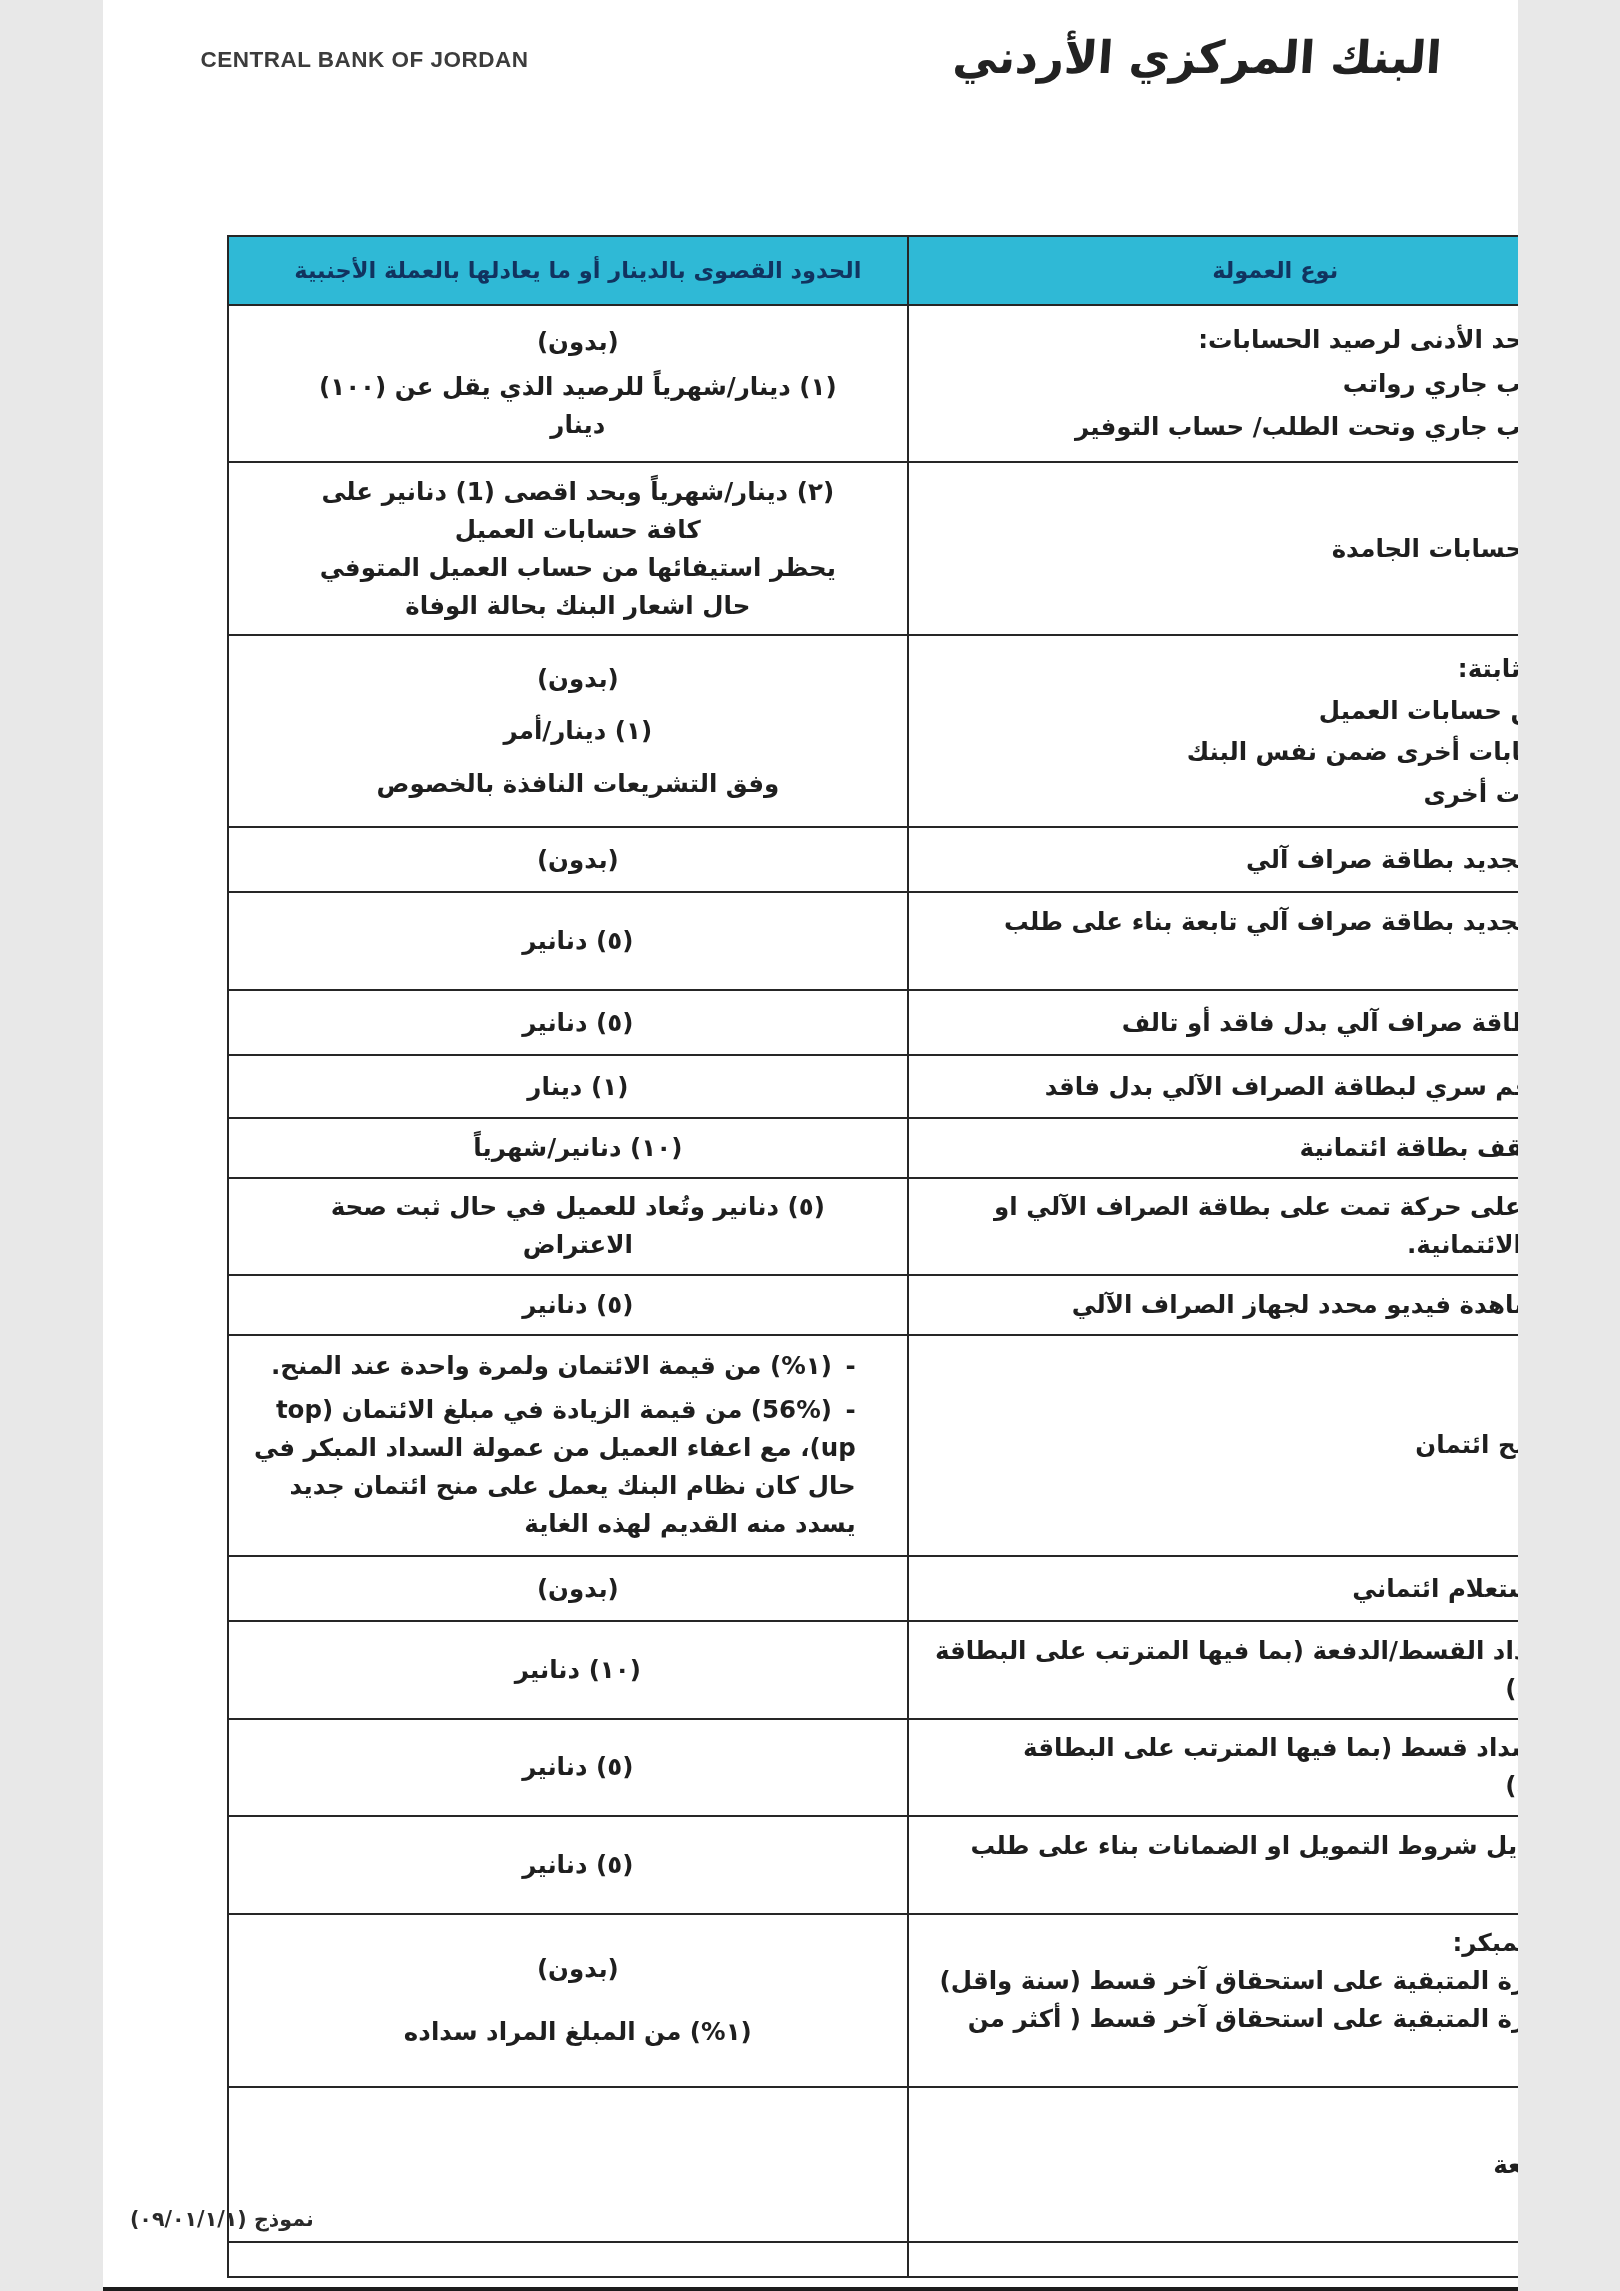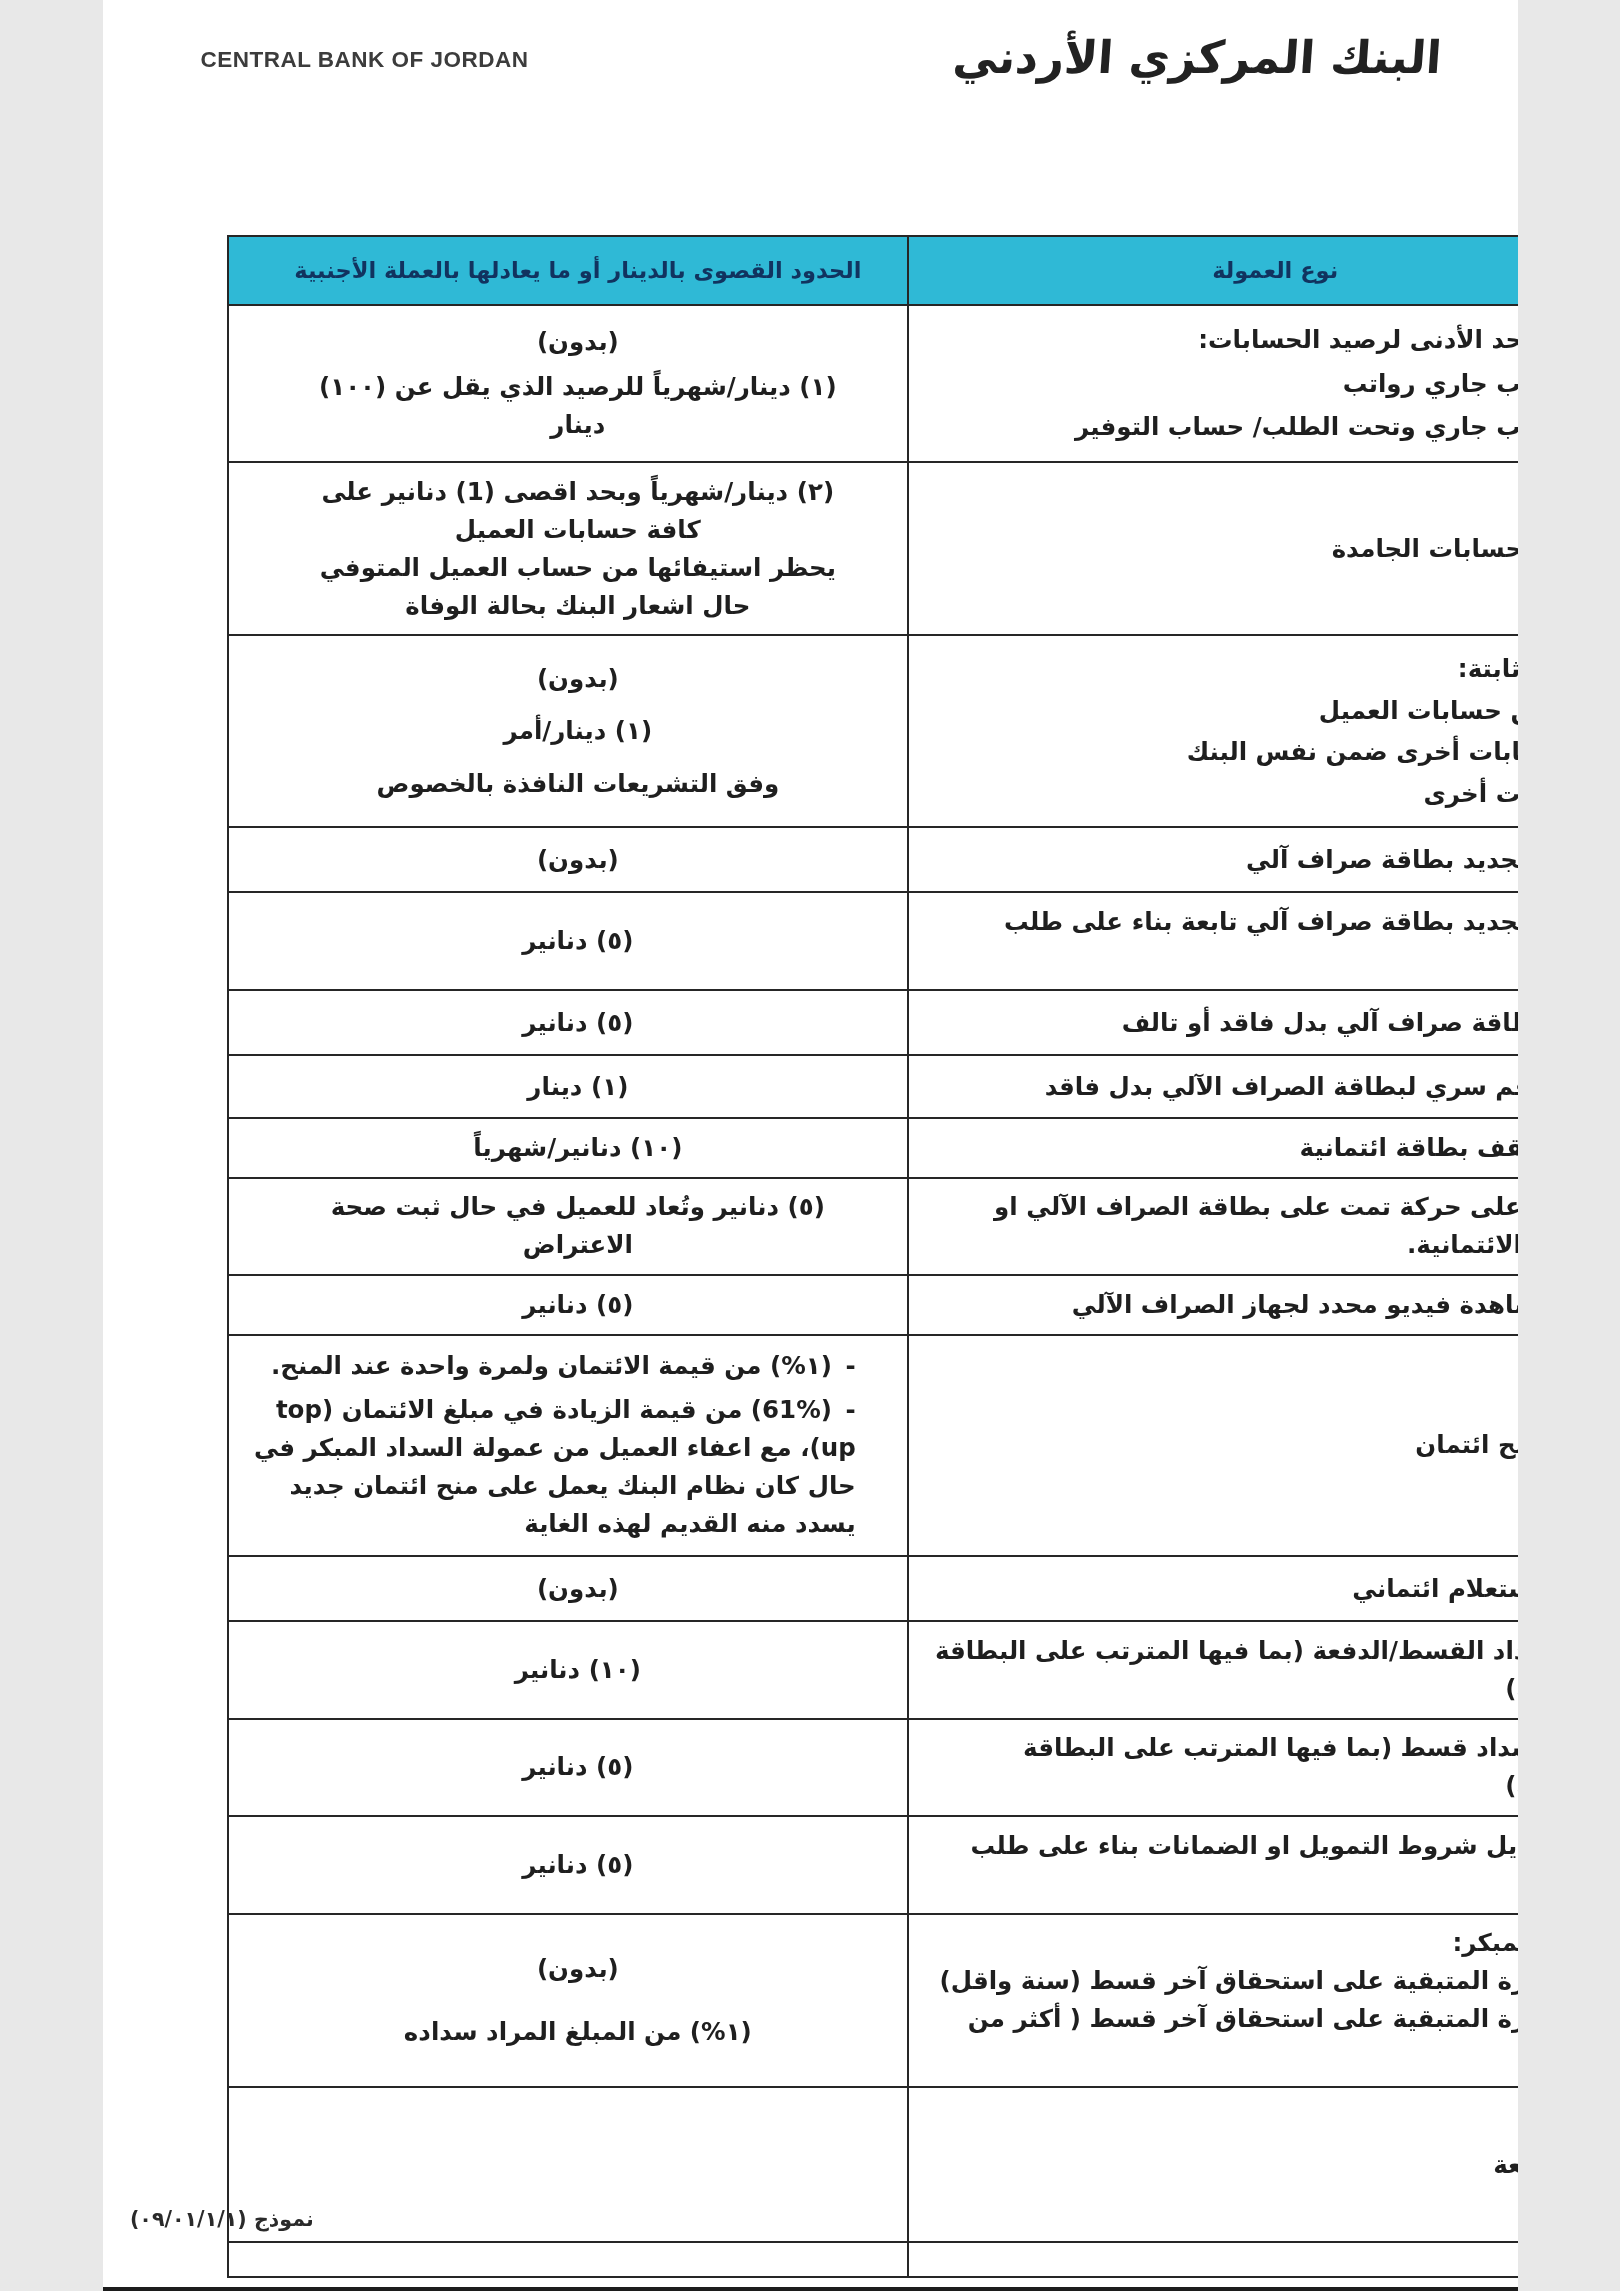--- a/index.html
+++ b/index.html
@@ -201,21 +201,21 @@
           <div class="cell cell-limit">
             <div class="limit-line">(٥) دنانير</div>
           </div>
         </div>
         <div class="row">
           <div class="cell cell-type">
             <div class="type-text">عمولة منح ائتمان</div>
           </div>
           <div class="cell cell-limit list">
             <div class="dash-item">(١%) من قيمة الائتمان ولمرة واحدة عند المنح.</div>
-            <div class="dash-item">(61%) من قيمة الزيادة في مبلغ الائتمان (top up)، مع اعفاء العميل من عمولة السداد المبكر في حال كان نظام البنك يعمل على منح ائتمان جديد يسدد منه القديم لهذه الغاية</div>
+            <div class="dash-item">(56%) من قيمة الزيادة في مبلغ الائتمان (top up)، مع اعفاء العميل من عمولة السداد المبكر في حال كان نظام البنك يعمل على منح ائتمان جديد يسدد منه القديم لهذه الغاية</div>
           </div>
         </div>
         <div class="row">
           <div class="cell cell-type">
             <div class="type-text">عمولة استعلام ائتماني</div>
           </div>
           <div class="cell cell-limit">
             <div class="limit-line">(بدون)</div>
           </div>
         </div>

